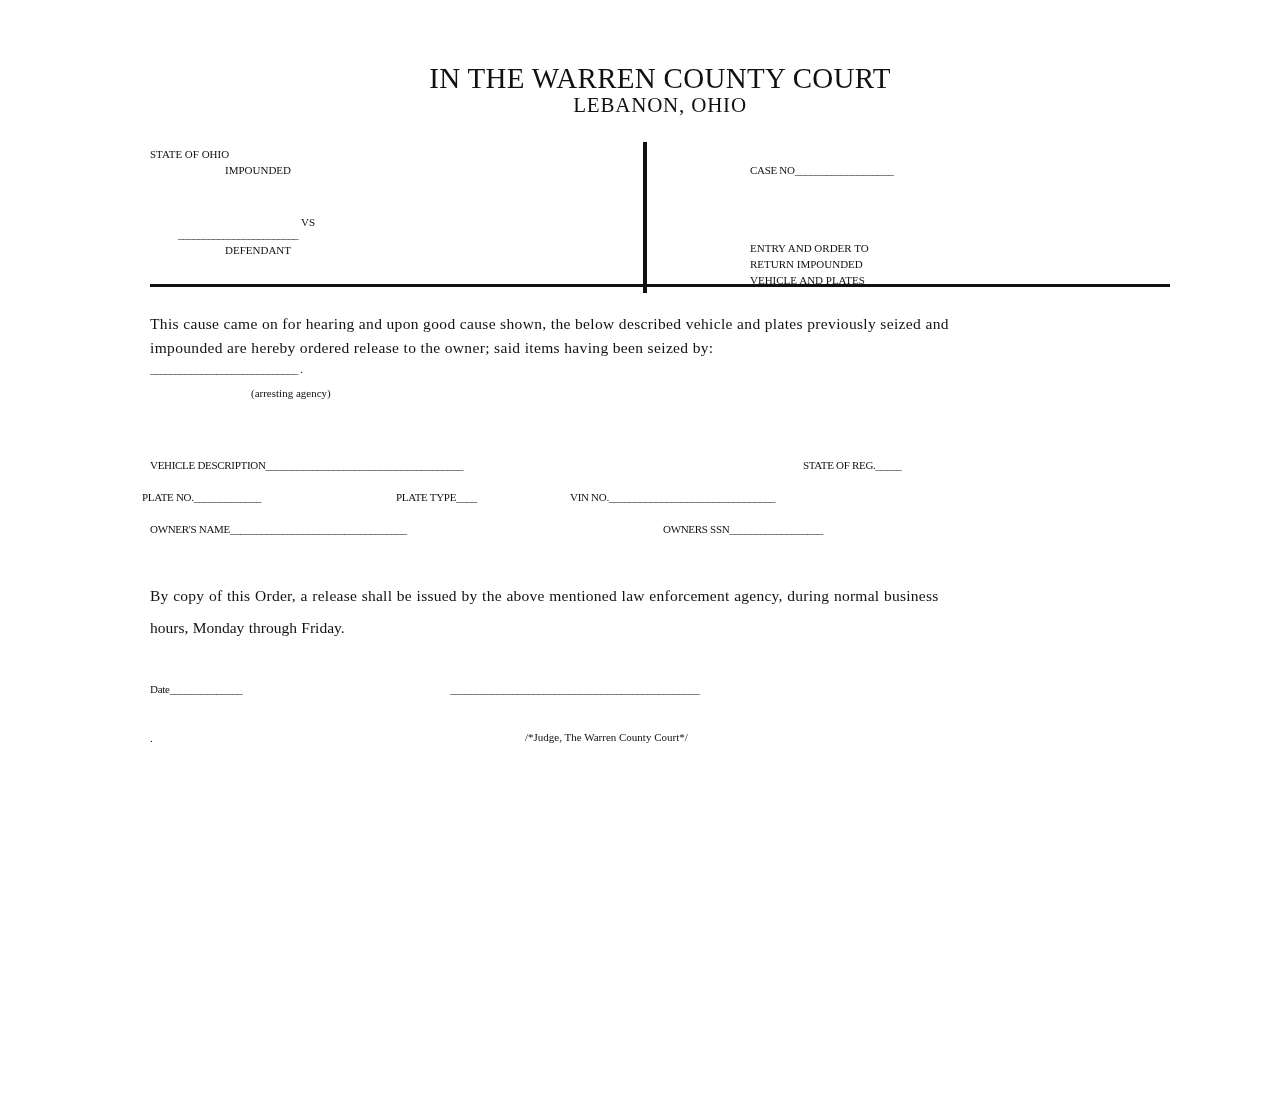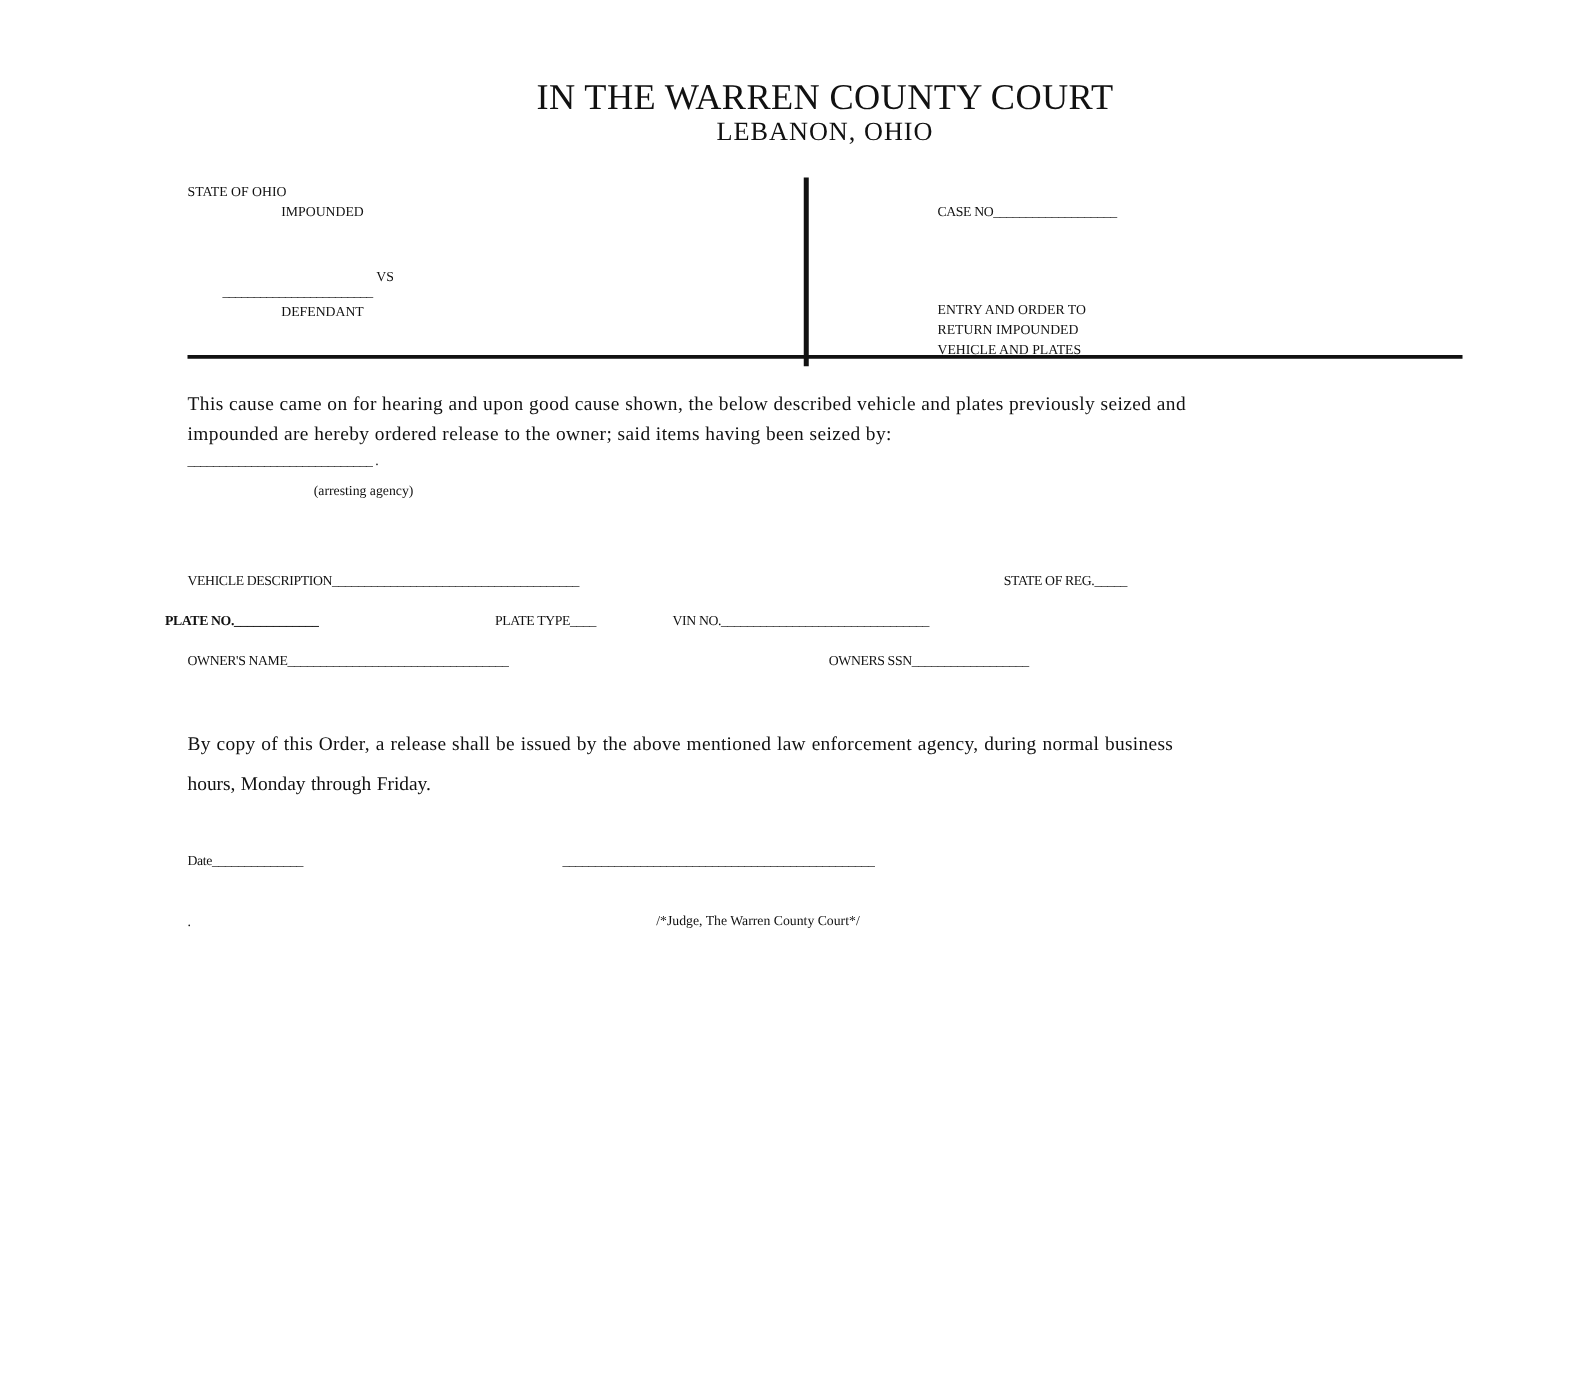--- a/index.html
+++ b/index.html
@@ -38,23 +38,23 @@
   <div class="abs cap bold" style="left:750px; top:229px;">VEHICLE AND PLATES</div>
 
   <div class="abs body-text" style="left:150px; top:316px;">This cause came on for hearing and upon good cause shown, the below described vehicle and plates previously seized and</div>
   <div class="abs body-text" style="left:150px; top:340px;">impounded are hereby ordered release to the owner; said items having been seized by:</div>
   <div class="abs cap" style="left:150px; top:364px; letter-spacing:-0.4px;">_____________________________ .</div>
   <div class="abs cap" style="left:251px; top:388px;">(arresting agency)</div>
 
   <div class="abs cap" style="left:150px; top:460px; letter-spacing:-0.3px;">VEHICLE DESCRIPTION______________________________________</div>
   <div class="abs cap" style="left:771px; top:460px; letter-spacing:-0.3px;margin-left:32px;">STATE OF REG._____</div>
 
-  <div class="abs cap" style="left:132px; top:492px; letter-spacing:-0.3px;font-weight:bold;">PLATE NO._____________</div>
+  <div class="abs cap" style="left:142px; top:492px; letter-spacing:-0.3px;">PLATE NO._____________</div>
   <div class="abs cap" style="left:396px; top:492px; letter-spacing:-0.3px;">PLATE TYPE____</div>
-  <div class="abs cap" style="left:538px; top:492px; letter-spacing:-0.3px;text-align:center;">VIN NO.________________________________</div>
+  <div class="abs cap" style="left:570px; top:492px; letter-spacing:-0.3px;text-align:center;">VIN NO.________________________________</div>
 
   <div class="abs cap" style="left:150px; top:524px; letter-spacing:-0.3px;">OWNER'S NAME__________________________________</div>
   <div class="abs cap" style="left:663px; top:524px; letter-spacing:-0.3px;">OWNERS SSN__________________</div>
 
   <div class="abs body2" style="left:150px; top:588px; letter-spacing:0.25px;">By copy of this Order, a release shall be issued by the above mentioned law enforcement agency, during normal business</div>
   <div class="abs body2" style="left:150px; top:620px;">hours, Monday through Friday.</div>
 
   <div class="abs cap" style="left:150px; top:684px; letter-spacing:-0.3px;">Date______________</div>
   <div class="abs cap" style="left:450px; top:684px; letter-spacing:-0.3px;">________________________________________________</div>
   <div class="abs cap" style="left:525px; top:700px;margin-top:32px;">/*Judge, The Warren County Court*/</div>

